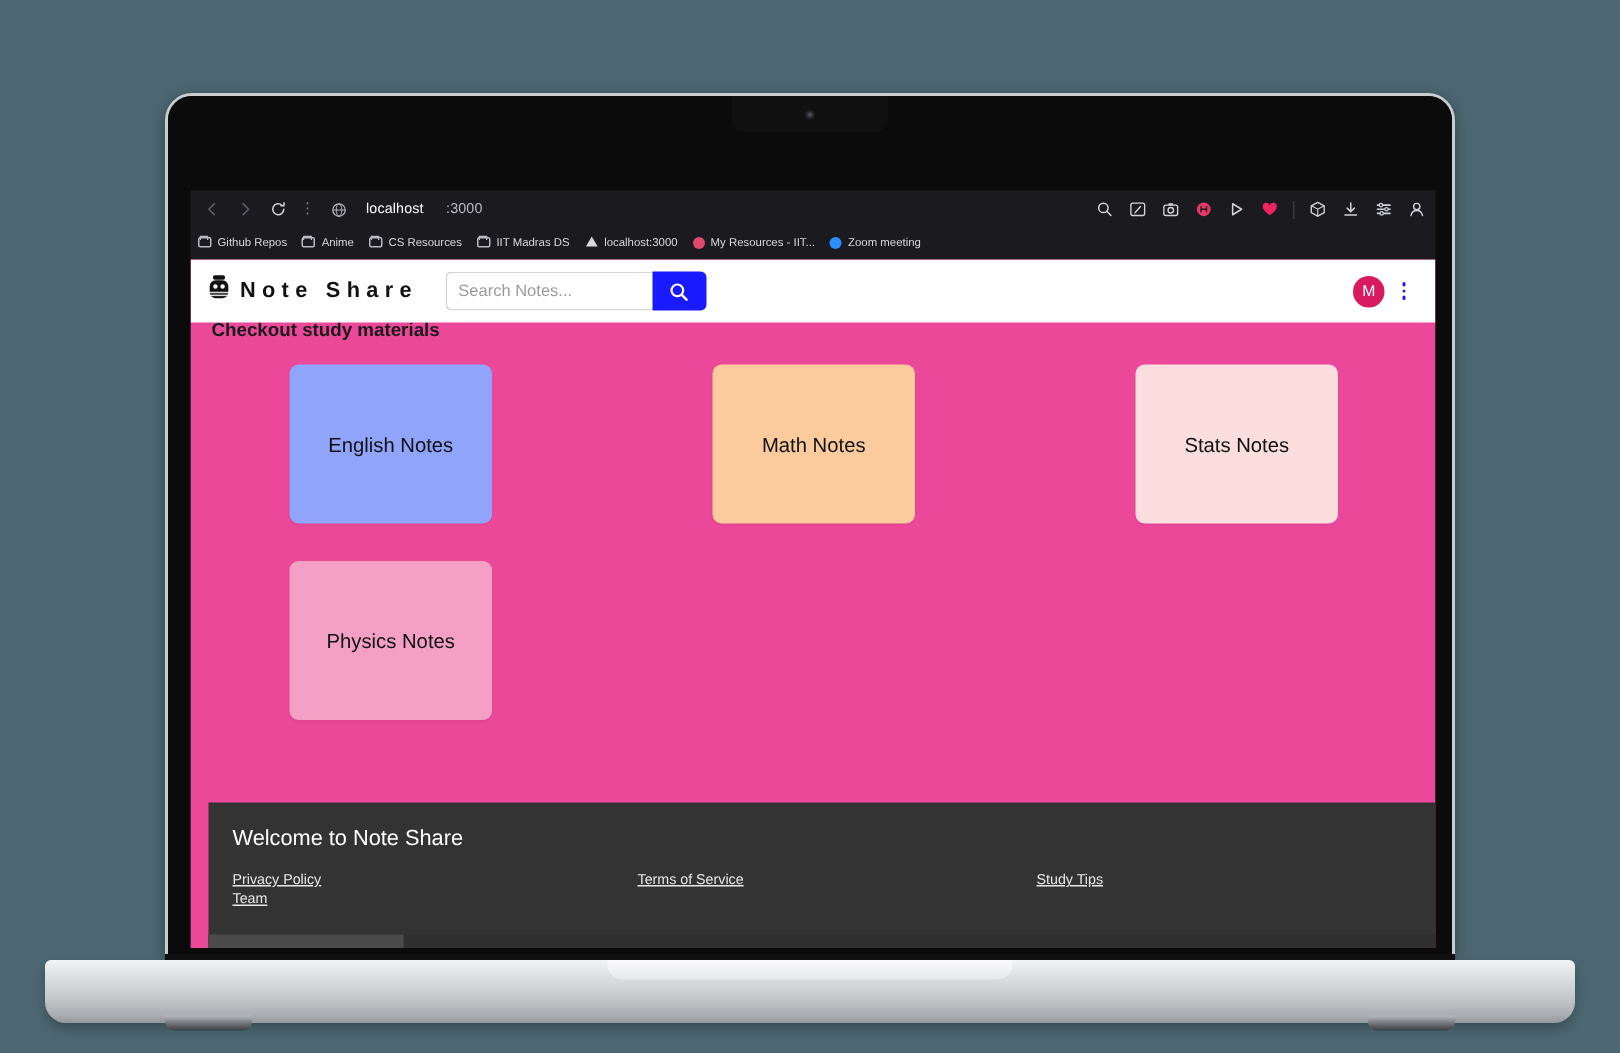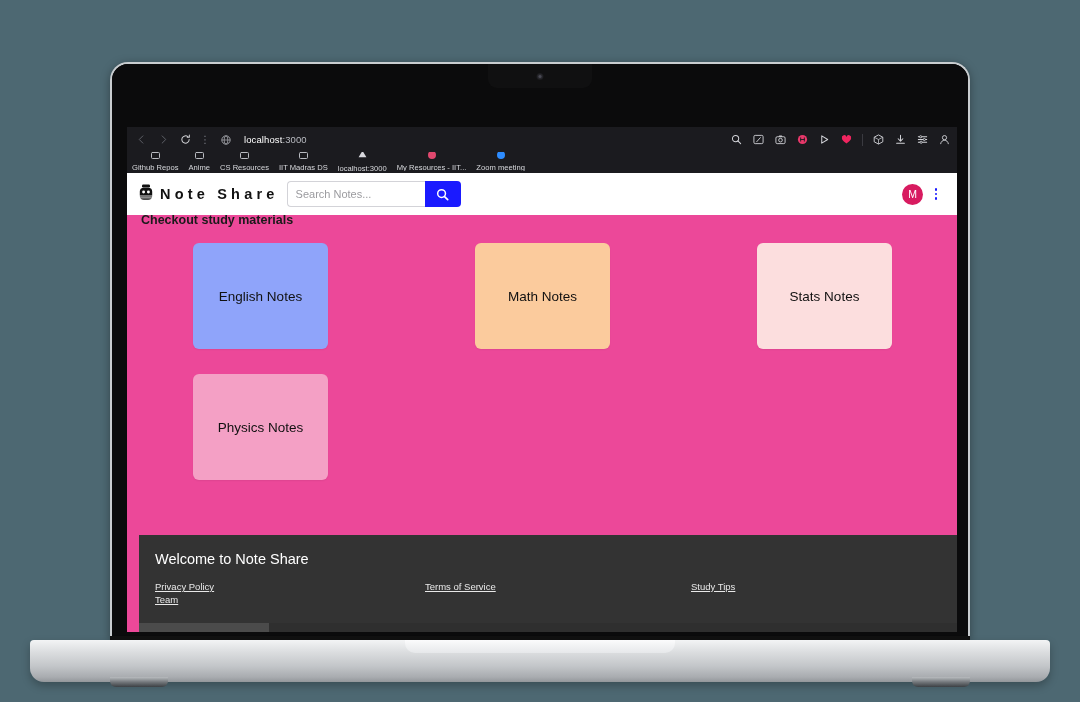--- a/index.html
+++ b/index.html
@@ -97,21 +97,21 @@
     display:flex;align-items:center;justify-content:center;
   }
   #url-text {
     color: #e6e7ea;
     font-size: 9.5px;
     margin-left: 8px;
     letter-spacing: .1px;
     white-space: nowrap;
   }
   #url-text .host { color: #ffffff; }
-  #url-text .port { color: #b9bbc1; }
+  #url-text .port { color: #b9bbc1; margin-left: 15px; }
   #nav-dots {
     color:#7c7e86; font-size:10px; line-height:1;
     margin-left:3px; letter-spacing:0;
   }
   #toolbar-icons {
     position: absolute;
     right: 6px; top: 3px;
     display: flex; align-items: center; gap: 9px;
     height: 19px;
   }
@@ -130,21 +130,20 @@
     height: 19px;
     padding-left: 5px;
     gap: 10px;
     overflow: hidden;
   }
   .bookmark {
     display: flex; align-items: center; gap: 4px;
     color: #d7d8dc;
     font-size: 7.6px;
     white-space: nowrap;
-    flex-direction: column;
   }
   .bm-folder {
     width: 9px; height: 7px;
     border: 1px solid #b9bbc1;
     border-radius: 1.5px;
     position: relative;
   }
   .bm-folder::before {
     content: "";
     position: absolute;
@@ -174,21 +173,21 @@
     display: flex; align-items: center; gap: 7px;
   }
   #brand-name {
     font-size: 14.5px;
     font-weight: bold;
     letter-spacing: 4.2px;
     color: #111;
   }
   #search-group {
     display: flex;
-    margin-left: 8px;
+    margin-left: 18px;
   }
   #search-input {
     width: 138px; height: 26px;
     border: 1px solid #d3d3d8;
     border-right: none;
     border-radius: 4px 0 0 4px;
     padding: 0 8px;
     font-size: 11px;
     color: #333;
     font-family: "Liberation Sans", sans-serif;

